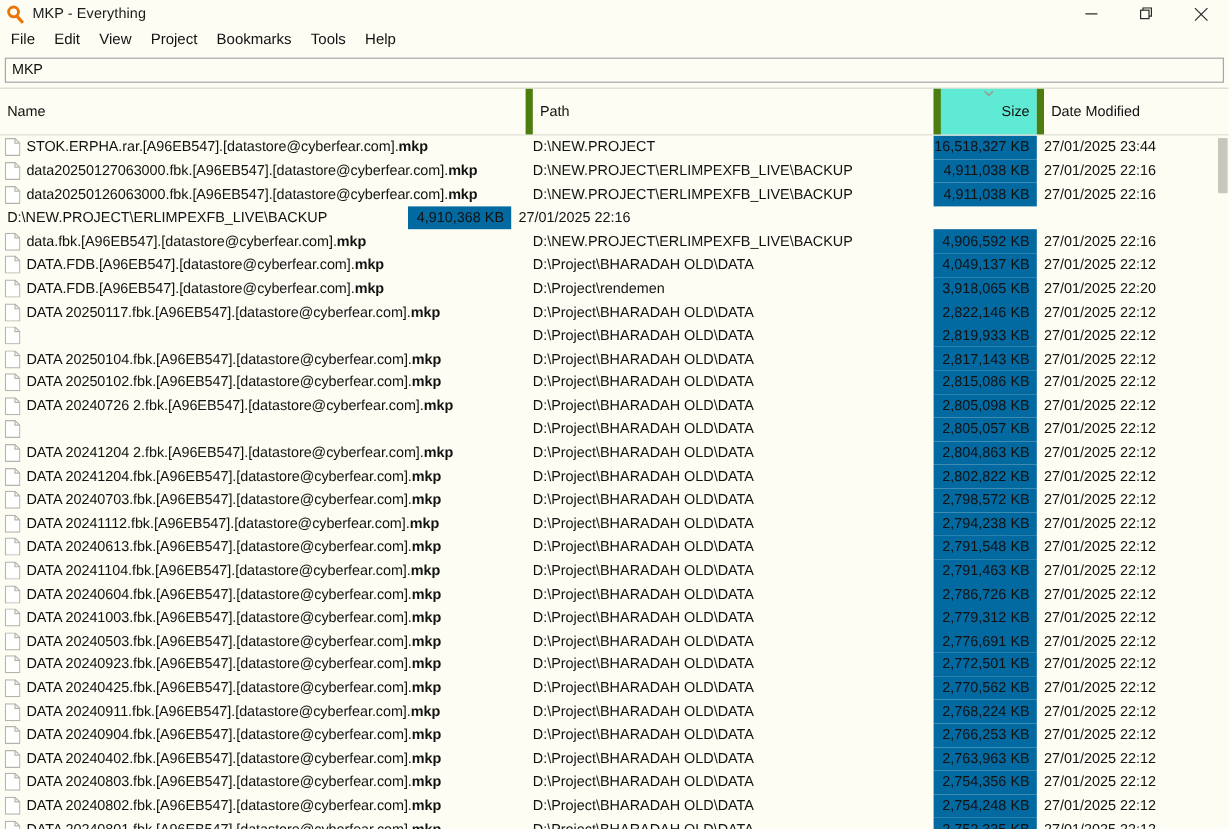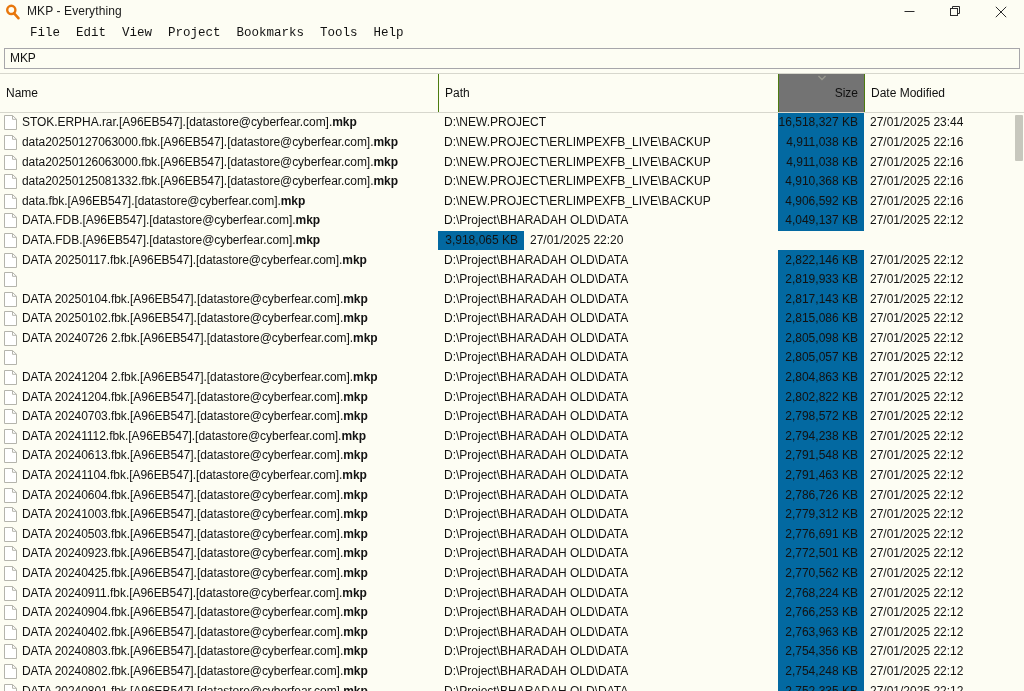--- a/index.html
+++ b/index.html
@@ -66,23 +66,22 @@
   }
   .win-btn svg { display: block; }
 
   
   .menubar {
     height: 21px;
     min-height: 21px;
     background: #fdfdf3;
     display: flex;
     align-items: center;
-    padding-left: 22px;
+    padding-left: 1px;
     user-select: none;
-    font-family: Liberation Mono, monospace;
   }
   .menu-item {
     font-size: 12.5px;
     color: #121212;
     padding: 2px 8px 3px 8px;
     line-height: 16px;
     cursor: default;
     white-space: nowrap;
   }
 
@@ -124,22 +123,22 @@
     box-sizing: border-box;
     display: flex;
     align-items: center;
     font-size: 12px;
     color: #101010;
     padding: 0 6px;
     overflow: hidden;
     white-space: nowrap;
     cursor: default;
   }
-  .col + .col { border-left: 1px solid #4d7c0f; }
-  .col.sorted { background: #737373; }
+  .col + .col { border-left: 6px solid #4d7c0f; }
+  .col.sorted { background: #5eead4; }
   .col.right { justify-content: flex-end; }
   .sort-chevron {
     position: absolute;
     top: 0px;
     left: 50%;
     transform: translateX(-50%);
     width: 14px;
     height: 8px;
   }
   .col-name  { width: 438px; }
@@ -302,27 +301,20 @@
             <path d="M0.5 0.5 H8.5 L12.5 4.3 V14.5 H0.5 Z" fill="#ffffff" stroke="#b4b4ac" stroke-width="1"></path>
             <path d="M8.5 0.5 V4.3 H12.5" fill="none" stroke="#b4b4ac" stroke-width="1"></path>
           </svg>
           <span class="nm">data20250126063000.fbk.[A96EB547].[datastore@cyberfear.com].<b>mkp</b></span>
         </div>
         <div class="cell path">D:\NEW.PROJECT\ERLIMPEXFB_LIVE\BACKUP</div>
         <div class="cell size">4,911,038 KB</div>
         <div class="cell date">27/01/2025 22:16</div>
       </div>
       <div class="row">
-        <div class="cell name">
-          <svg class="file-icon" viewBox="0 0 13 15">
-            <path d="M0.5 0.5 H8.5 L12.5 4.3 V14.5 H0.5 Z" fill="#ffffff" stroke="#b4b4ac" stroke-width="1"></path>
-            <path d="M8.5 0.5 V4.3 H12.5" fill="none" stroke="#b4b4ac" stroke-width="1"></path>
-          </svg>
-          <span class="nm">data20250125081332.fbk.[A96EB547].[datastore@cyberfear.com].<b>mkp</b></span>
-        </div>
         <div class="cell path">D:\NEW.PROJECT\ERLIMPEXFB_LIVE\BACKUP</div>
         <div class="cell size">4,910,368 KB</div>
         <div class="cell date">27/01/2025 22:16</div>
       </div>
       <div class="row">
         <div class="cell name">
           <svg class="file-icon" viewBox="0 0 13 15">
             <path d="M0.5 0.5 H8.5 L12.5 4.3 V14.5 H0.5 Z" fill="#ffffff" stroke="#b4b4ac" stroke-width="1"></path>
             <path d="M8.5 0.5 V4.3 H12.5" fill="none" stroke="#b4b4ac" stroke-width="1"></path>
           </svg>
@@ -345,20 +337,21 @@
         <div class="cell date">27/01/2025 22:12</div>
       </div>
       <div class="row">
         <div class="cell name">
           <svg class="file-icon" viewBox="0 0 13 15">
             <path d="M0.5 0.5 H8.5 L12.5 4.3 V14.5 H0.5 Z" fill="#ffffff" stroke="#b4b4ac" stroke-width="1"></path>
             <path d="M8.5 0.5 V4.3 H12.5" fill="none" stroke="#b4b4ac" stroke-width="1"></path>
           </svg>
           <span class="nm">DATA.FDB.[A96EB547].[datastore@cyberfear.com].<b>mkp</b></span>
         </div>
+        <div class="cell path">D:\Project\rendemen</div>
         <div class="cell size">3,918,065 KB</div>
         <div class="cell date">27/01/2025 22:20</div>
       </div>
       <div class="row">
         <div class="cell name">
           <svg class="file-icon" viewBox="0 0 13 15">
             <path d="M0.5 0.5 H8.5 L12.5 4.3 V14.5 H0.5 Z" fill="#ffffff" stroke="#b4b4ac" stroke-width="1"></path>
             <path d="M8.5 0.5 V4.3 H12.5" fill="none" stroke="#b4b4ac" stroke-width="1"></path>
           </svg>
           <span class="nm">DATA 20250117.fbk.[A96EB547].[datastore@cyberfear.com].<b>mkp</b></span>

